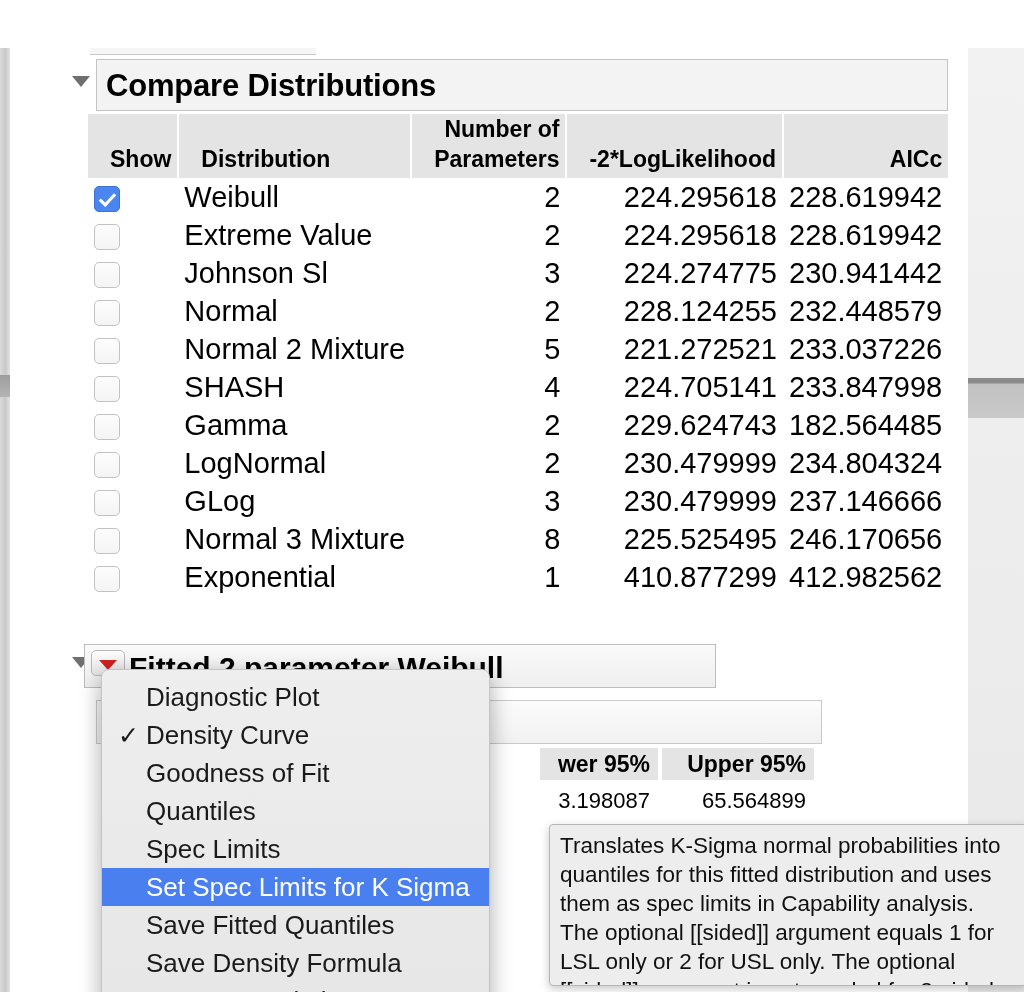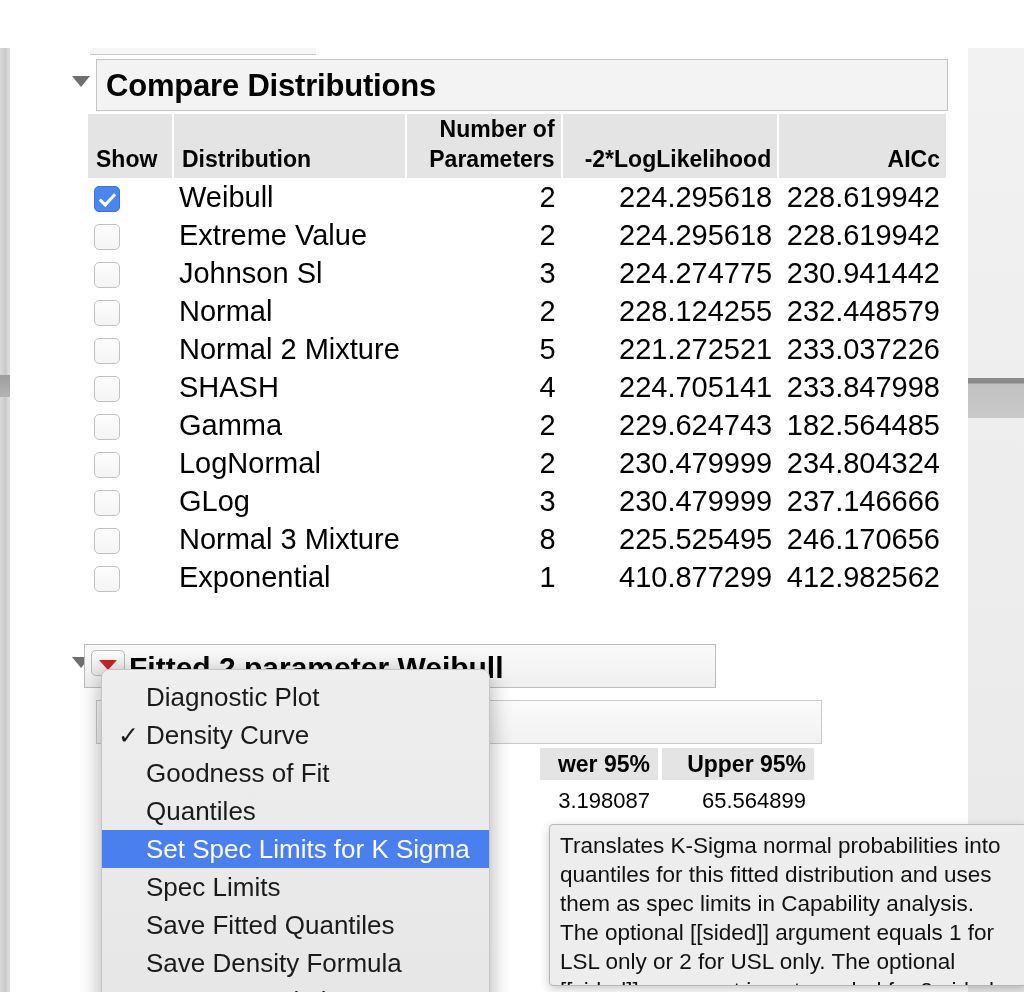--- a/index.html
+++ b/index.html
@@ -89,21 +89,21 @@
     position: absolute;
     border-collapse: collapse;
     font-size: 24px;
     color: #000;
   }
   .tbl th {
     background: #e4e4e4;
     font-weight: bold;
     font-size: 23px;
     vertical-align: bottom;
-    padding: 0 6px 4px 8px;
+    padding: 0 6px 4px 22px;
     border-left: 2px solid #ffffff;
     white-space: pre-line;
     line-height: 30px;
   }
   .tbl th:first-child { border-left: none; }
   .tbl td {
     padding: 0 6px;
     height: 38px;
     font-size: 29px;
     white-space: nowrap;
@@ -394,22 +394,22 @@
   <div class="param-head" style="left:662px; top:700px; width:152px;">Upper 95%</div>
   <div class="param-val" style="left:540px; top:736px; width:118px;">3.198087</div>
   <div class="param-val" style="left:662px; top:736px; width:152px;">65.564899</div>
   <div class="param-val" style="left:530px; top:774px; width:40px; color:#000;">4</div>
 
   <div class="menu" id="context-menu">
       <div class="menu-item"><span>Diagnostic Plot</span></div>
       <div class="menu-item"><span class="menu-check">✓</span><span>Density Curve</span></div>
       <div class="menu-item"><span>Goodness of Fit</span></div>
       <div class="menu-item"><span>Quantiles</span></div>
+      <div class="menu-item"><span>Spec Limits</span></div>
       <div class="menu-item sel"><span>Set Spec Limits for K Sigma</span></div>
-      <div class="menu-item"><span>Spec Limits</span></div>
       <div class="menu-item"><span>Save Fitted Quantiles</span></div>
       <div class="menu-item"><span>Save Density Formula</span></div>
       <div class="menu-item"><span>Save Spec Limits</span></div>
     </div>
 
   <div class="tooltip">Translates K-Sigma normal probabilities into quantiles for this fitted distribution and uses them as spec limits in Capability analysis. The optional [[sided]] argument equals 1 for LSL only or 2 for USL only. The optional [[sided]] argument is not needed for 2-sided spec lim</div>
 
   <div class="code-sep"></div>
   <div class="codebar">
     <div class="code-line" style="left:-6px; top:6px;">st )["C</div>

